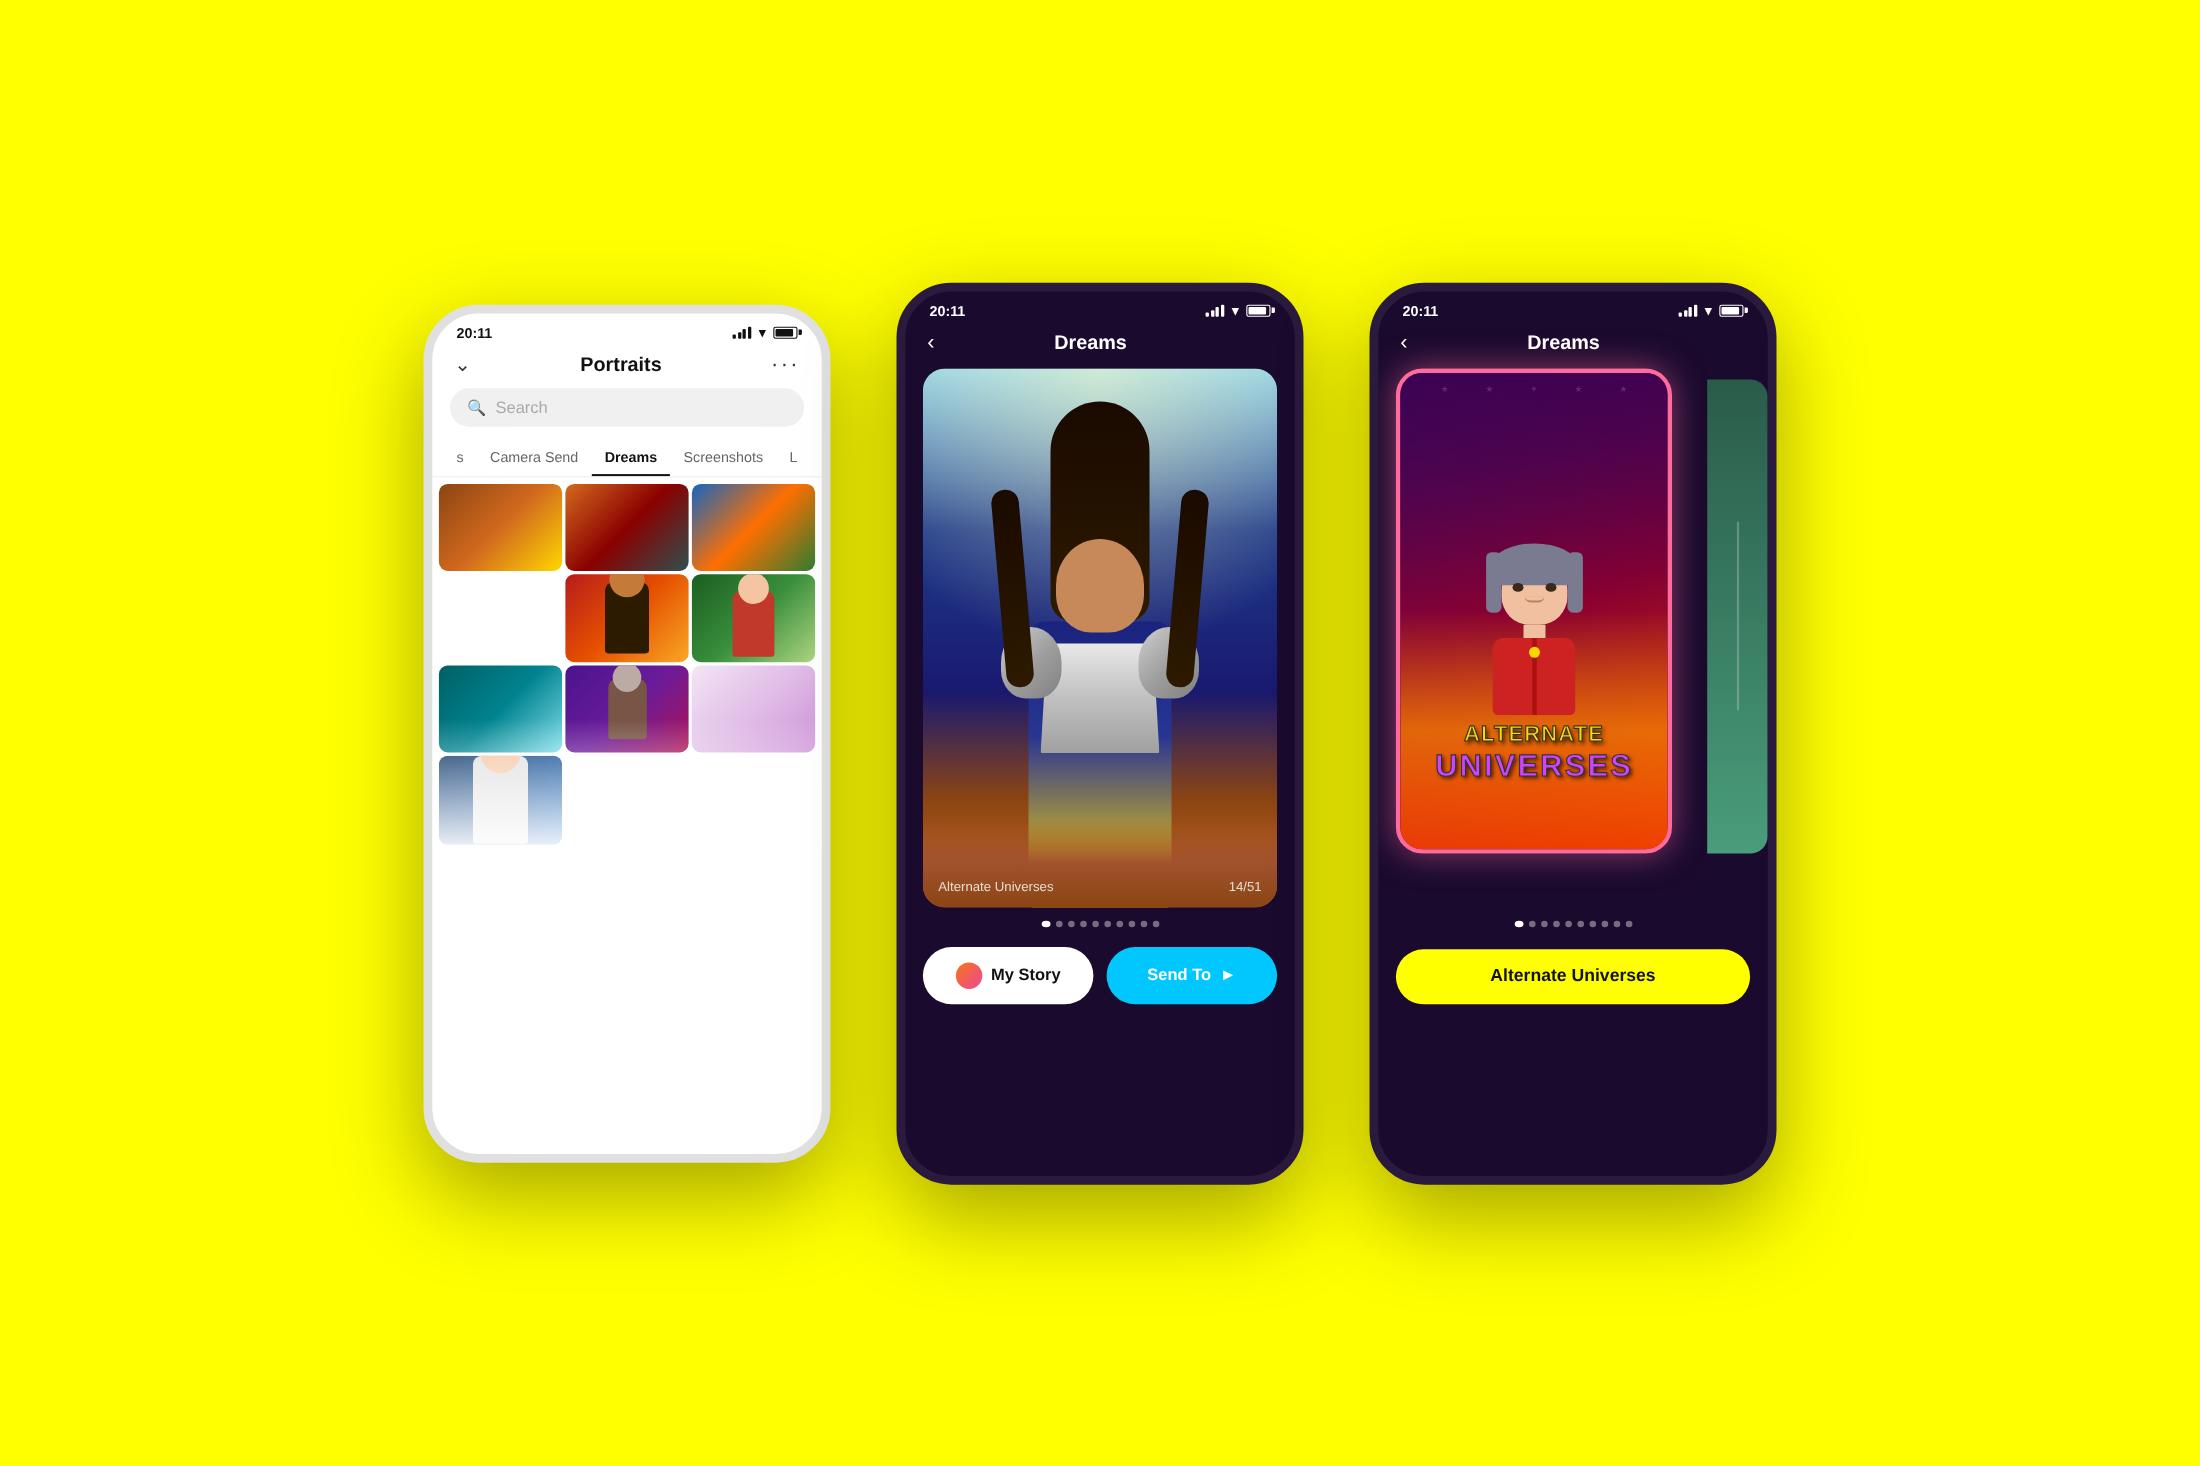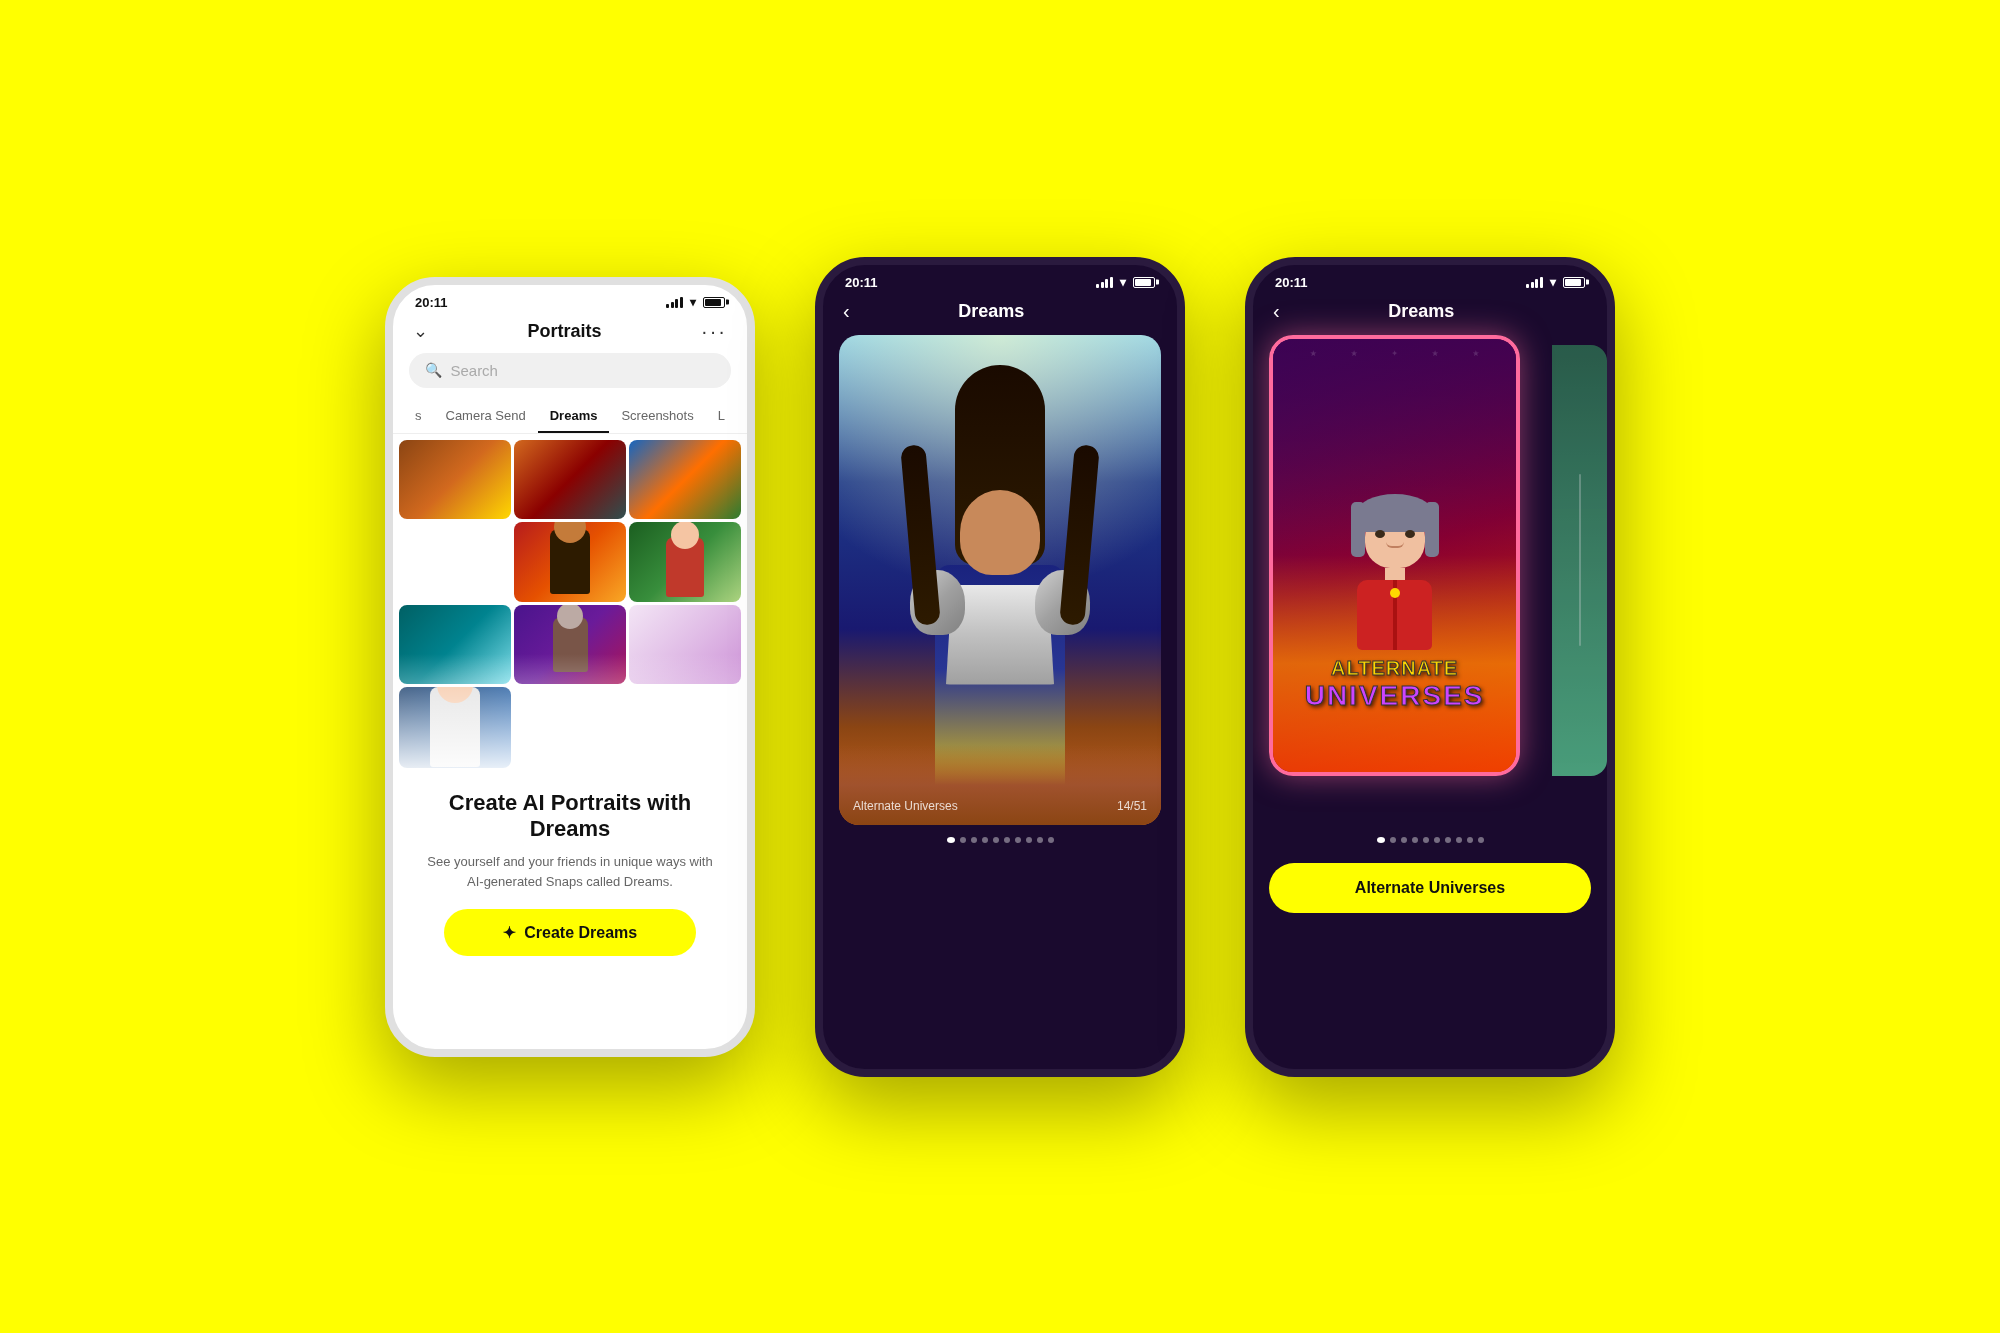--- a/index.html
+++ b/index.html
@@ -578,28 +578,20 @@
           <div style="width:100%;height:100%;display:flex;align-items:center;justify-content:center;">
             <div style="width:35px;height:55px;background:#795548;border-radius:8px 8px 3px 3px;position:relative;">
               <div style="width:26px;height:26px;background:#bcaaa4;border-radius:50%;position:absolute;top:-14px;left:4px;"></div>
             </div>
           </div>
         </div>
         <div class="photo-cell p9" style="grid-row: 3; grid-column: 3;"></div>
       </div>
     </div>
 
-    <div class="phone1-cta">
-      <div class="phone1-cta-title">Create AI Portraits with Dreams</div>
-      <div class="phone1-cta-desc">See yourself and your friends in unique ways with AI-generated Snaps called Dreams.</div>
-      <button class="create-dreams-btn">
-        <span class="sparkle-icon">✦</span>
-        <span>Create Dreams</span>
-      </button>
-    </div>
 
   </div>
 
   <div class="phone phone-2">
 
     <div class="status-bar status-bar-dark">
       <span>20:11</span>
       <div class="status-icons">
         <div class="signal-bars" style="color:white;">
           <span style="height:4px;background:white"></span>
@@ -655,20 +647,30 @@
       <div class="dot"></div>
       <div class="dot"></div>
       <div class="dot"></div>
       <div class="dot"></div>
       <div class="dot"></div>
       <div class="dot"></div>
       <div class="dot"></div>
       <div class="dot"></div>
     </div>
 
+    <div class="action-buttons">
+      <button class="my-story-btn">
+        <span class="avatar-circle"></span>
+        <span>My Story</span>
+      </button>
+      <button class="send-to-btn">
+        <span>Send To</span>
+        <span>►</span>
+      </button>
+    </div>
 
   </div>
 
   <div class="phone phone-3">
 
     
     <div class="status-bar status-bar-dark">
       <span>20:11</span>
       <div class="status-icons">
         <div class="signal-bars" style="color:white;">

